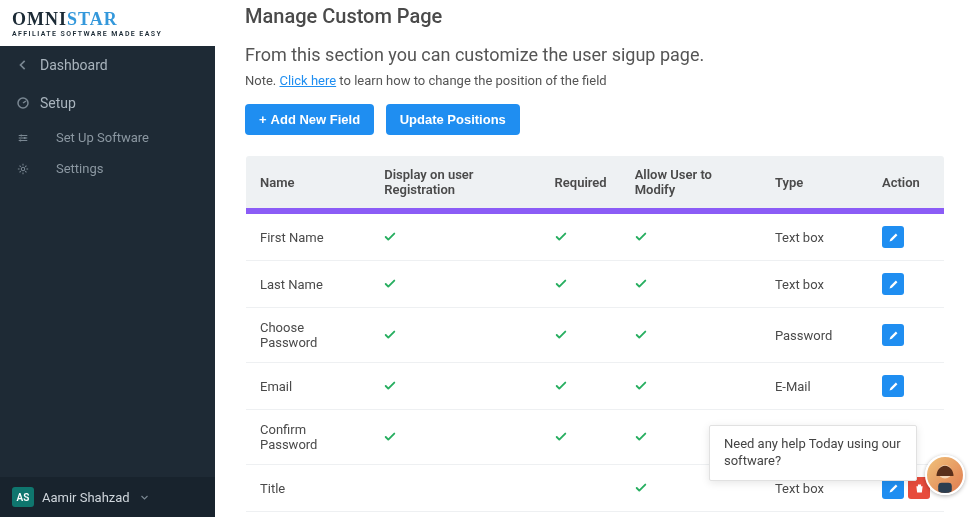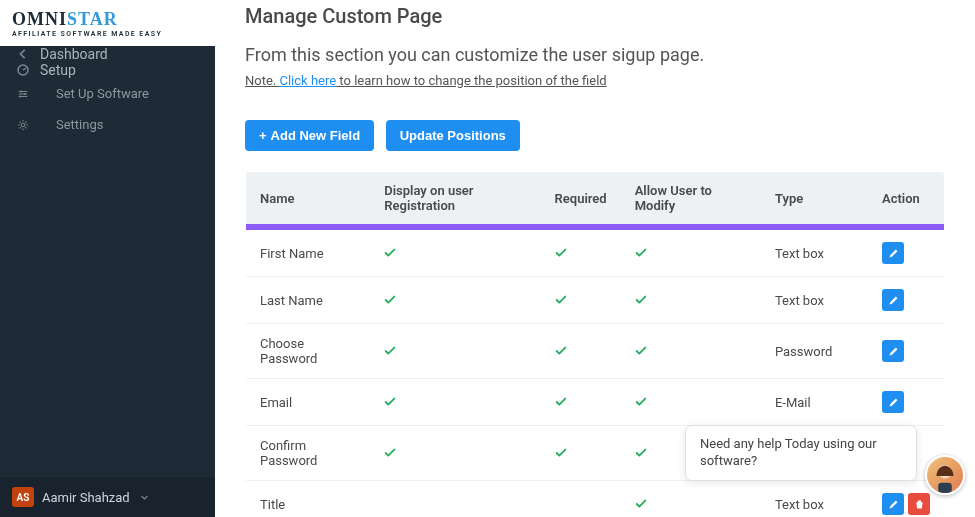--- a/index.html
+++ b/index.html
@@ -39,21 +39,21 @@
     font-size: 7px;
     letter-spacing: 1.4px;
     color: #1b2a35;
     margin-top: 2px;
     font-weight: 600;
   }
   .nav { flex: 1; overflow: hidden; }
   .nav-item {
     display: flex;
     align-items: center;
-    padding: 0 16px;
+    padding: 11px 16px;
     color: #a9b4bd;
     cursor: pointer;
     font-size: 14px;
     gap: 10px;
   }
   .nav-sub {
     padding: 8px 16px 8px 38px;
     font-size: 13px;
     color: #8b97a1;
     cursor: pointer;
@@ -74,21 +74,21 @@
   .user-row {
     display: flex;
     align-items: center;
     padding: 10px 12px;
     background: #18232d;
     gap: 8px;
     font-size: 13px;
     color: #cfd6dc;
   }
   .user-avatar {
-    background: #c2410c;
+    background: #0f766e;
     color: #fff;
     width: 22px;
     height: 20px;
     border-radius: 3px;
     font-size: 10px;
     font-weight: 600;
     display: inline-flex;
     align-items: center;
     justify-content: center;
   }
@@ -105,22 +105,21 @@
     margin-bottom: 16px;
   }
   .desc {
     font-size: 18px;
     color: #555;
     margin-bottom: 8px;
   }
   .note {
     font-size: 13px;
     color: #555;
-    margin-bottom: 32px;
-    text-decoration: underline;
+    margin-bottom: 16px;
   }
   .note a { color: #1f8ef1; text-decoration: underline; }
   .btn-row { margin-bottom: 20px; }
   .btn {
     display: inline-flex;
     align-items: center;
     background: #1f8ef1;
     color: #fff;
     padding: 8px 14px;
     font-size: 13px;
@@ -170,24 +169,24 @@
     color: #fff;
   }
   .action-edit { background: #1f8ef1; }
   .action-del { background: #e74c3c; }
   .chat-bubble {
     position: absolute;
     right: 58px;
     bottom: 36px;
     background: #fff;
     border: 1px solid #e1e1e1;
-    border-radius: 7px;
+    border-radius: 2px;
     box-shadow: 0 2px 8px rgba(0,0,0,0.1);
     padding: 10px 14px;
-    width: 232px;
+    width: 208px;
     font-size: 13px;
     color: #444;
     line-height: 1.3;
   }
   .chat-avatar {
     position: absolute;
     right: 10px;
     bottom: 22px;
     width: 40px;
     height: 40px;

